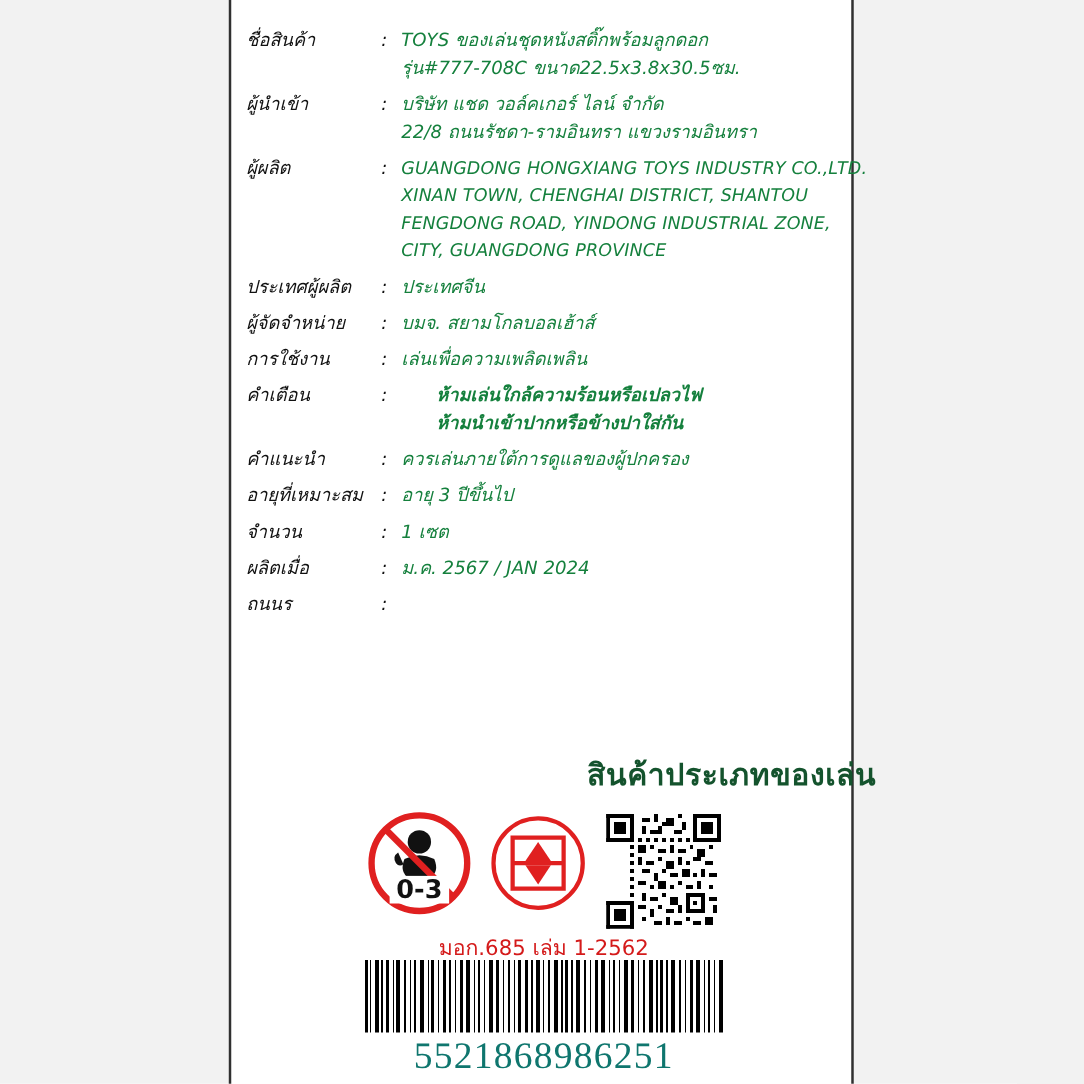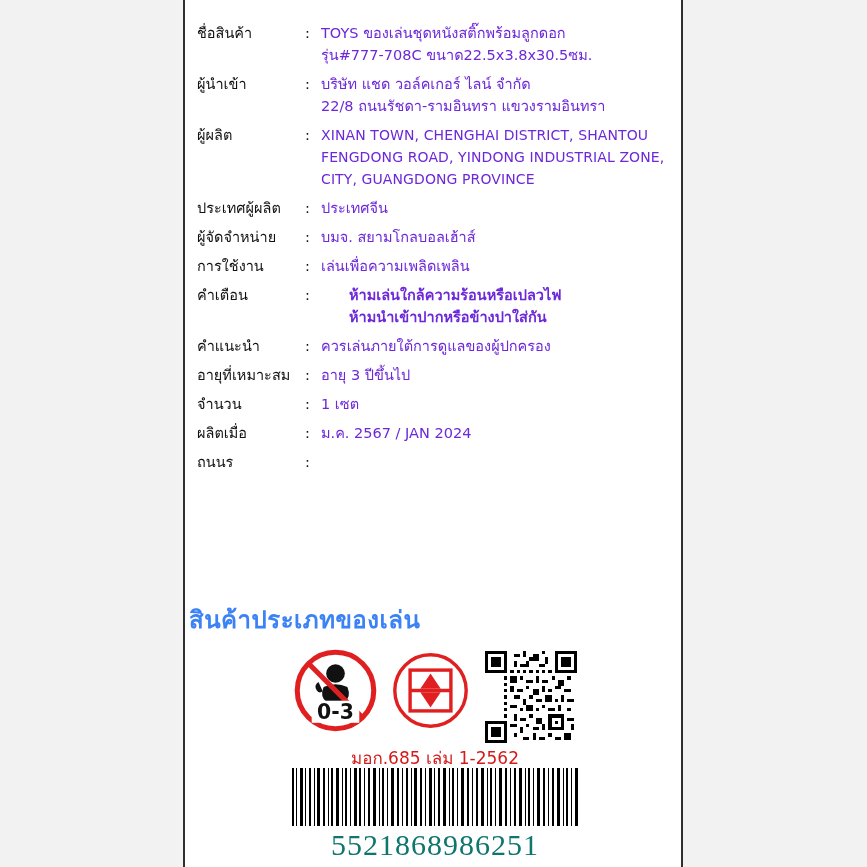--- a/index.html
+++ b/index.html
@@ -46,65 +46,66 @@
   .rows {
     position: absolute;
     left: 12px;
     top: 22px;
     width: 478px;
   }
   .row {
     display: flex;
     align-items: flex-start;
     margin-bottom: 7px;
+    font-style: italic;
   }
   .row-label {
     width: 108px;
     flex: 0 0 108px;
     font-size: 14.5px;
     line-height: 22px;
     color: #111;
     white-space: nowrap;
   }
   .row-colon {
     width: 16px;
     flex: 0 0 16px;
     font-size: 14.5px;
     line-height: 22px;
     text-align: left;
   }
   .row-value {
     flex: 1 1 auto;
     font-size: 14.5px;
     line-height: 22px;
-    color: #6d28d9;
+    color: #15803d;
   }
   .row-value .line {
     display: block;
     white-space: nowrap;
   }
   .row-value.en .line {
     font-size: 14px;
     letter-spacing: 0.1px;
   }
   .row-value.bold .line {
     font-weight: bold;
     margin-left: 28px;
   }
 
   .headline {
     position: absolute;
-    left: 4px;
+    left: 16px;
     top: 600px;
     width: 500px;
-    text-align: left;
+    text-align: right;
     font-size: 24px;
     font-weight: bold;
     letter-spacing: 0.5px;
-    color: #3b82f6;
+    color: #14532d;
   }
 
   
   .symbols {
     position: absolute;
     left: 0;
     top: 648px;
     width: 500px;
     height: 120px;
   }
@@ -187,20 +188,21 @@
         <div class="row-value th">
           <span class="line">บริษัท แชด วอล์คเกอร์ ไลน์ จำกัด</span>
           <span class="line">22/8 ถนนรัชดา-รามอินทรา แขวงรามอินทรา</span>
         </div>
       </div>
 
       <div class="row">
         <div class="row-label">ผู้ผลิต</div>
         <div class="row-colon">:</div>
         <div class="row-value en">
+          <span class="line">GUANGDONG HONGXIANG TOYS INDUSTRY CO.,LTD.</span>
           <span class="line">XINAN TOWN, CHENGHAI DISTRICT, SHANTOU</span>
           <span class="line">FENGDONG ROAD, YINDONG INDUSTRIAL ZONE,</span>
           <span class="line">CITY, GUANGDONG PROVINCE</span>
         </div>
       </div>
 
       <div class="row">
         <div class="row-label">ประเทศผู้ผลิต</div>
         <div class="row-colon">:</div>
         <div class="row-value th">

